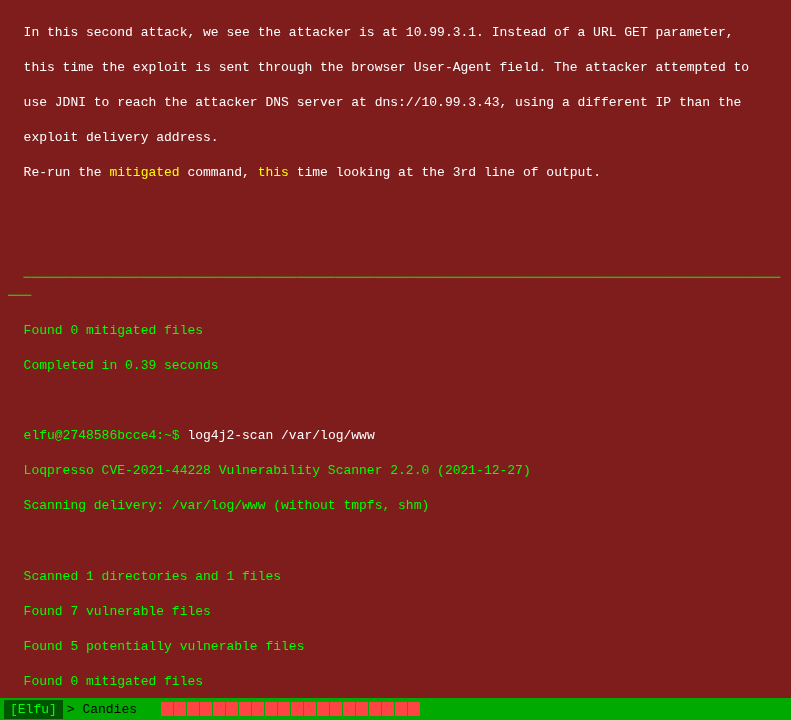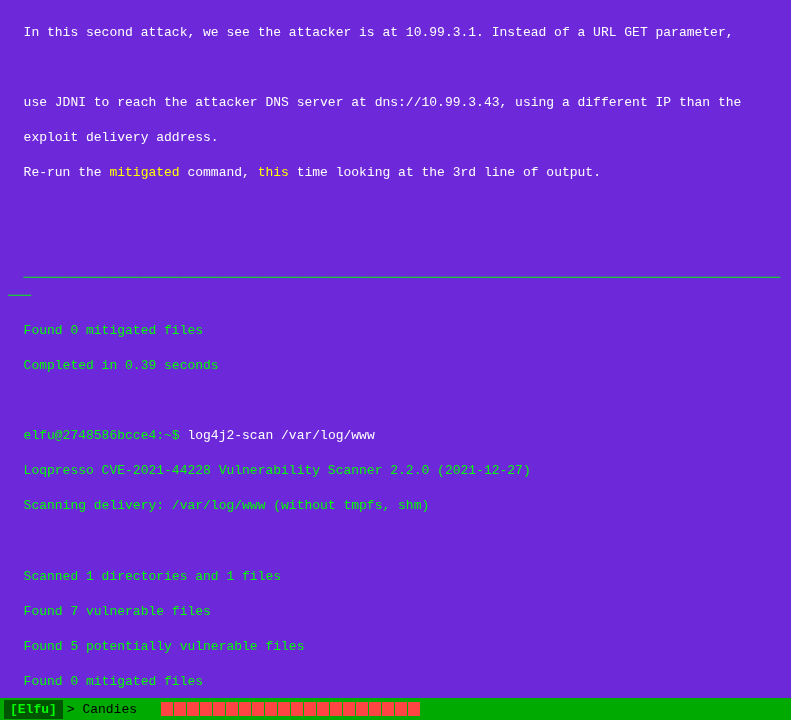--- a/index.html
+++ b/index.html
@@ -7,21 +7,21 @@
       background: #000;
       font-family: 'Courier New', Courier, monospace;
       font-size: 13px;
       width: 791px;
       height: 720px;
       overflow: hidden;
       display: flex;
       flex-direction: column;
     }
     #terminal-body {
-      background: #6d28d9;
+      background: #7f1d1d;
       color: #00ff00;
       flex: 1;
       padding: 6px 8px;
       overflow: hidden;
       white-space: pre-wrap;
       word-break: break-all;
       line-height: 1.35;
     }
     .text-white { color: #ffffff; }
     .text-yellow { color: #ffff00; }
@@ -36,21 +36,21 @@
       padding: 0 4px;
       font-size: 13px;
       font-family: 'Courier New', Courier, monospace;
       flex-shrink: 0;
     }
     #status-elfu {
       background: #005500;
       color: #00ff00;
       padding: 2px 6px;
       margin-right: 4px;
-      font-weight: bold;
+      font-weight: normal;
     }
     #status-candies {
       color: #000000;
       margin-right: 24px;
     }
     #progress-bar {
       display: flex;
       gap: 1px;
       align-items: center;
     }
@@ -59,21 +59,21 @@
       height: 14px;
       background: #ff4444;
       display: inline-block;
     }
   </style>
 </head>
 <body>
 
 <div id="terminal-body">
   <span class="text-white">In this second attack, we see the attacker is at 10.99.3.1. Instead of a URL GET parameter,</span><br>
-  <br>
+  <span class="text-white">this time the exploit is sent through the browser User-Agent field. The attacker attempted to</span><br>
   <span class="text-white">use JDNI to reach the attacker DNS server at dns://10.99.3.43, using a different IP than the</span><br>
   <span class="text-white">exploit delivery address.</span><br>
   <span class="text-white">Re-run the <span class="text-yellow">mitigated</span> command, <span class="text-yellow">this</span> time looking at the 3rd line of output.</span><br>
   <br>
   <br>
   <span class="text-green">────────────────────────────────────────────────────────────────────────────────────────────────────</span><br>
   <span class="text-green">Found 0 mitigated files</span><br>
   <span class="text-green">Completed in 0.39 seconds</span><br>
   <br>
   <span><span class="text-green">elfu@2748586bcce4:~$</span> <span class="text-white">log4j2-scan /var/log/www</span></span><br>

